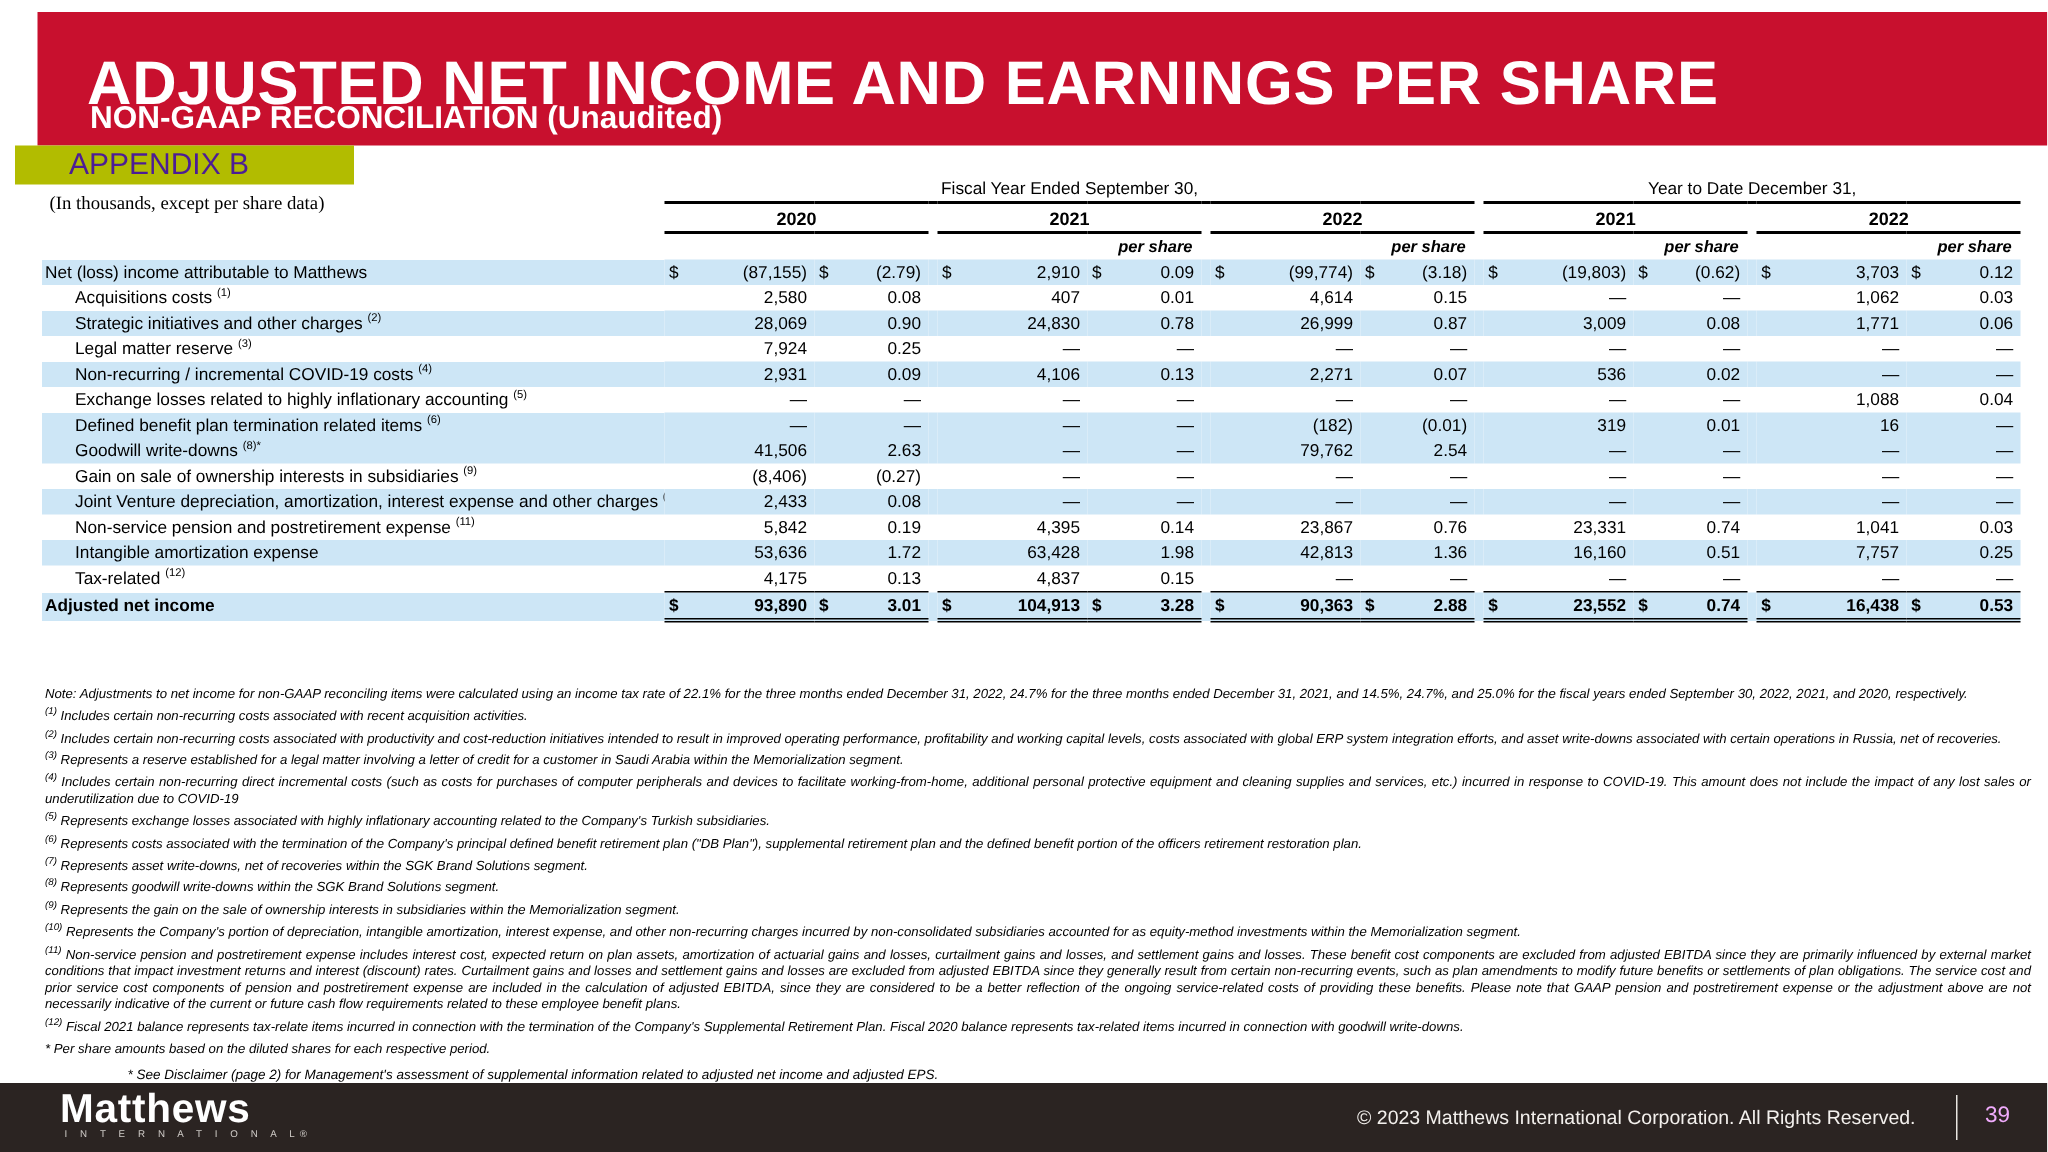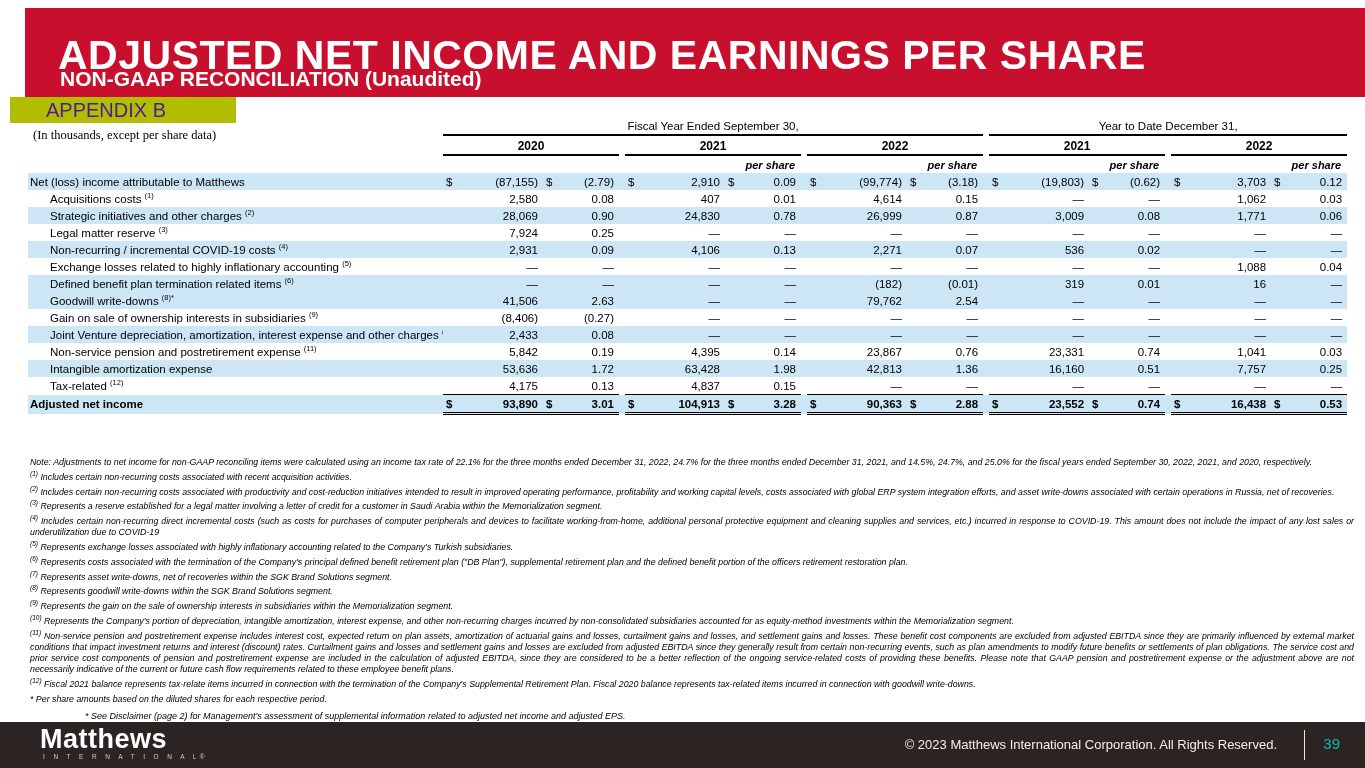--- a/index.html
+++ b/index.html
@@ -44,21 +44,21 @@
   .fn sup { font-size:6.5px; line-height:0; }
   .disclaimer { position:absolute; left:85px; top:711px; font-size:9px; font-style:italic; }
 
   
   .footer { position:absolute; left:0; right:0; bottom:0; height:46px; background:#2B2422; }
   .logo { position:absolute; left:24px; top:3px;margin-left:16px; }
   .logo-name { font-size:27px; font-weight:bold; color:#fff; letter-spacing:0.5px; line-height:1.05; }
   .logo-sub { font-size:6.5px; letter-spacing:3.4px; color:#cfcbc7; padding-left:3px; margin-top:0px; }
   .copyright { position:absolute; right:88px; top:15px; font-size:13px; color:#f3f0ed; }
   .footer-divider { position:absolute; right:60px; top:8px; width:1.5px; height:30px; background:#e9e6e2; }
-  .pagenum { position:absolute; right:25px; top:13px; font-size:15px; color:#14b8a6; }
+  .pagenum { position:absolute; right:25px; top:13px; font-size:15px; color:#f0abfc; }
 </style>
 </head>
 <body>
 
 <div class="slide">
 
   <div class="band">
     <div class="title">ADJUSTED NET INCOME AND EARNINGS PER SHARE</div>
     <div class="subtitle">NON-GAAP RECONCILIATION (Unaudited)</div>
   </div>

